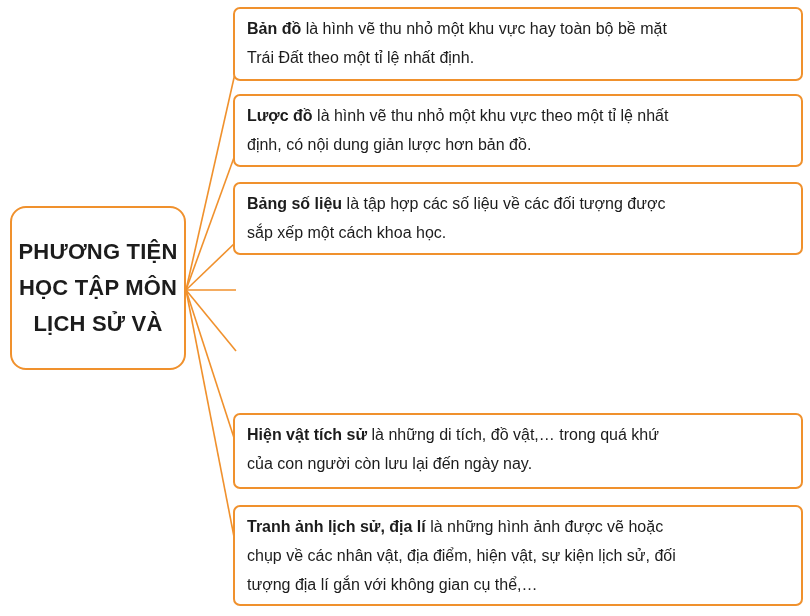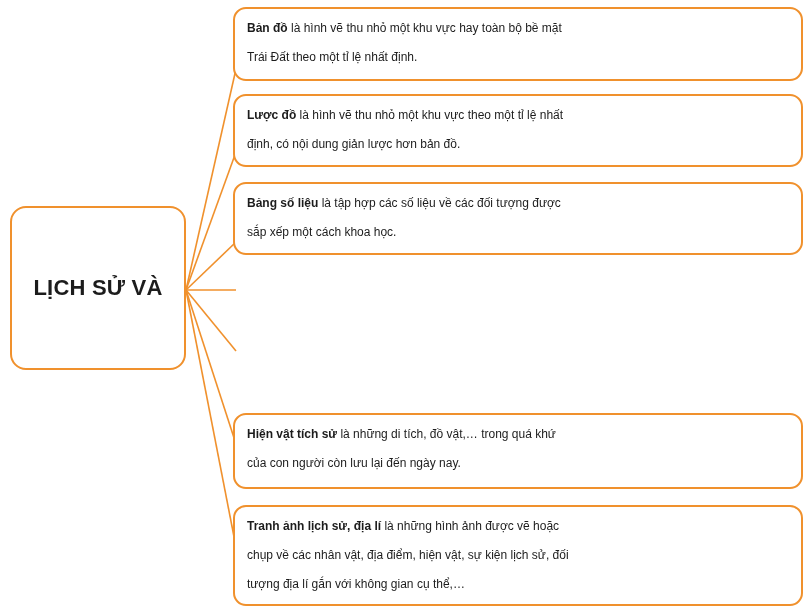--- a/index.html
+++ b/index.html
@@ -35,24 +35,24 @@
     font-size:22px;
     line-height:36px;
     letter-spacing:0.2px;
     white-space:nowrap;
   }
   .box{
     position:absolute;left:233px;
     width:570px;
     box-sizing:border-box;
     border:2.5px solid var(--accent);
-    border-radius:13px;
+    border-radius:7px;
     background:var(--bg);
     padding:5px 16px 5px 12px;
-    font-size:12px;
+    font-size:16px;
     line-height:29px;
   }
   .term{font-weight:bold;}
   .def{white-space:pre-line;}
 </style>
 </head>
 <body>
 
 <div class="canvas">
 
@@ -60,20 +60,22 @@
     <line x1="186" y1="290" x2="236" y2="69" stroke="currentColor" stroke-width="1.6"></line>
     <line x1="186" y1="290" x2="236" y2="152" stroke="currentColor" stroke-width="1.6"></line>
     <line x1="186" y1="290" x2="236" y2="242" stroke="currentColor" stroke-width="1.6"></line>
     <line x1="186" y1="290" x2="236" y2="290" stroke="currentColor" stroke-width="1.6"></line>
     <line x1="186" y1="290" x2="236" y2="351" stroke="currentColor" stroke-width="1.6"></line>
     <line x1="186" y1="290" x2="236" y2="444" stroke="currentColor" stroke-width="1.6"></line>
     <line x1="186" y1="290" x2="236" y2="547" stroke="currentColor" stroke-width="1.6"></line>
   </svg>
 
   <div class="node">
+    <div class="node-line">PHƯƠNG TIỆN</div>
+    <div class="node-line">HỌC TẬP MÔN</div>
     <div class="node-line">LỊCH SỬ VÀ</div>
   </div>
 
   <div class="box" style="top:7px;min-height:74px"><span class="term">Bản đồ</span><span class="def"> là hình vẽ thu nhỏ một khu vực hay toàn bộ bề mặt
 Trái Đất theo một tỉ lệ nhất định.</span></div>
 
   <div class="box" style="top:94px;min-height:73px"><span class="term">Lược đồ</span><span class="def"> là hình vẽ thu nhỏ một khu vực theo một tỉ lệ nhất
 định, có nội dung giản lược hơn bản đồ.</span></div>
 
   <div class="box" style="top:182px;min-height:73px"><span class="term">Bảng số liệu</span><span class="def"> là tập hợp các số liệu về các đối tượng được

